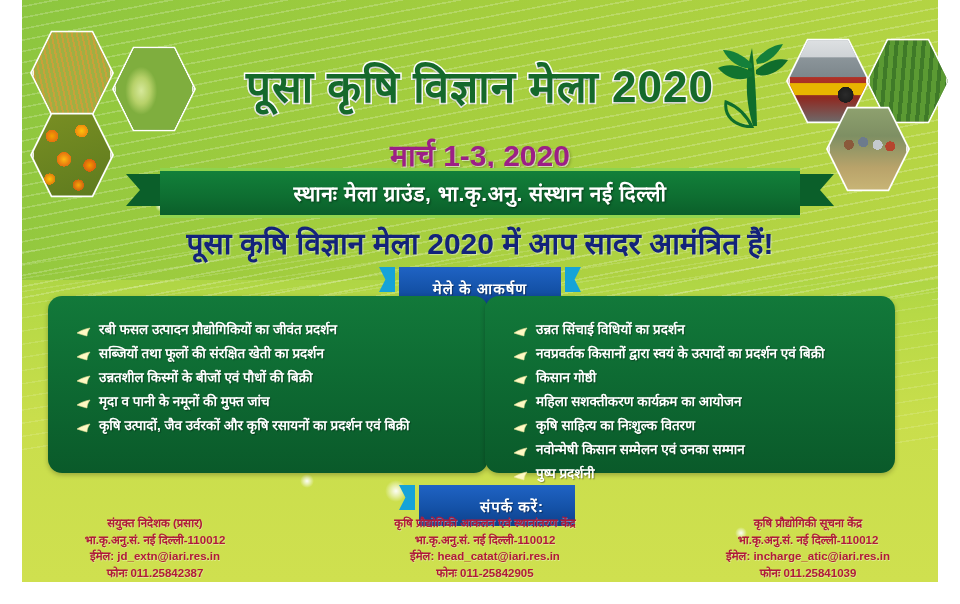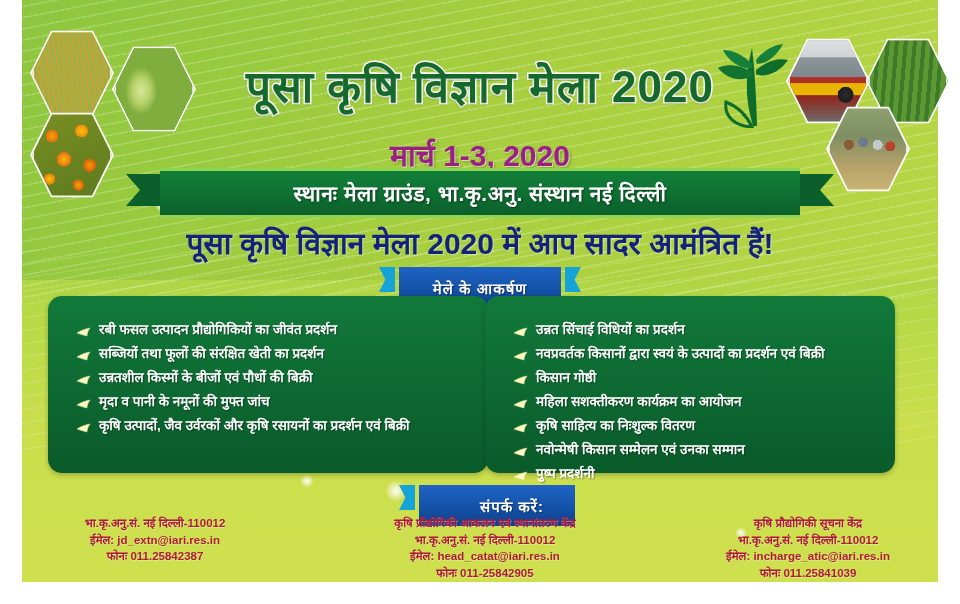--- a/index.html
+++ b/index.html
@@ -281,20 +281,21 @@
     </ul>
   </div>
 
   <div class="bflag l" style="left:399px;top:485px;"></div>
   <div class="bflag r" style="left:545px;top:485px;"></div>
   <div class="bluebanner" style="left:419px;top:485px;width:126px;padding-left:30px;">
     <span class="bt">संपर्क करें:</span>
   </div>
 
   <div class="contact" style="left:20px;width:270px;">
+    <div class="line">संयुक्त निदेशक (प्रसार)</div>
     <div class="line">भा.कृ.अनु.सं. नई दिल्ली-110012</div>
     <div class="line">
       <span>ईमेल:</span>
       <span class="em">jd_extn@iari.res.in</span>
     </div>
     <div class="line">
       <span>फोनः</span>
       <span>011.25842387</span>
     </div>
   </div>

